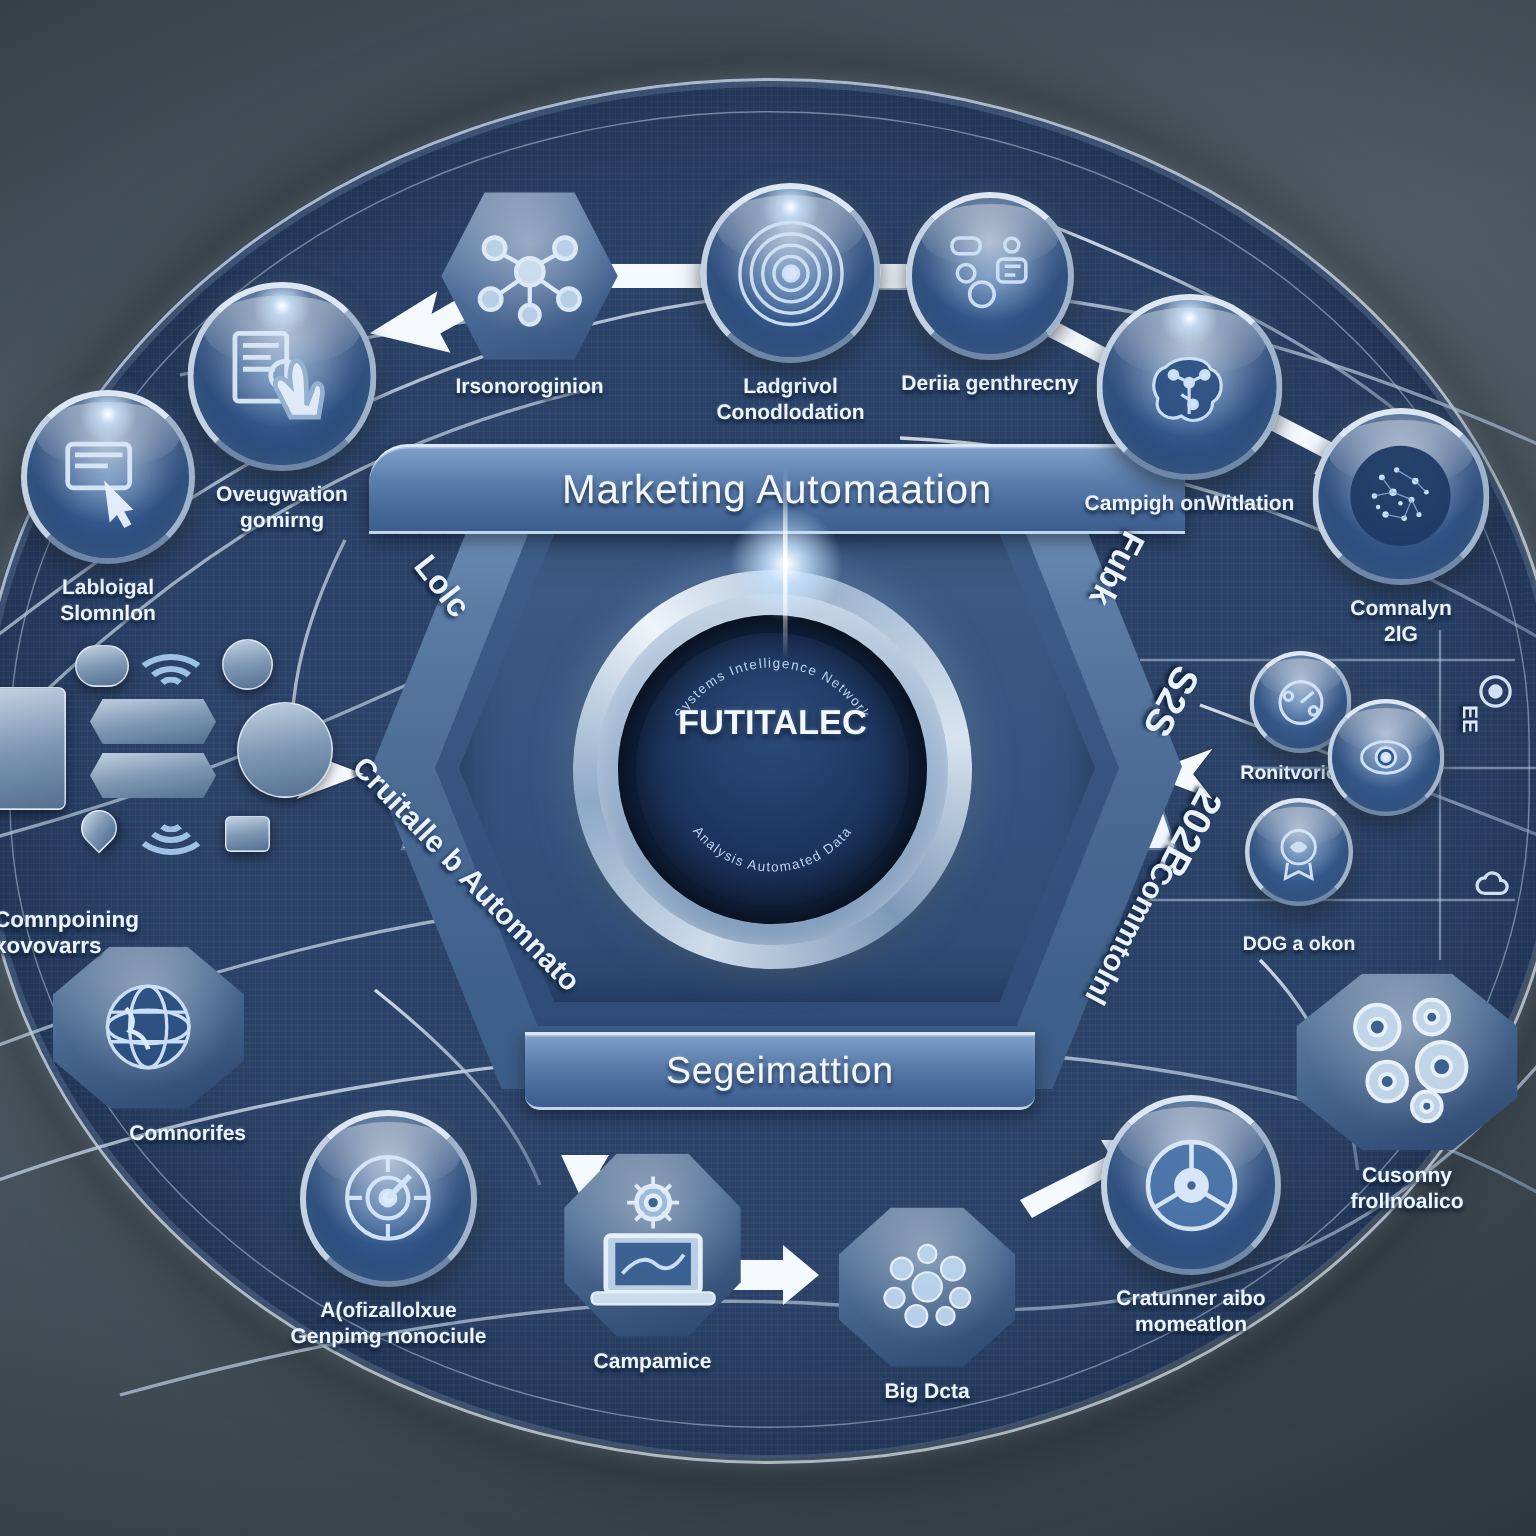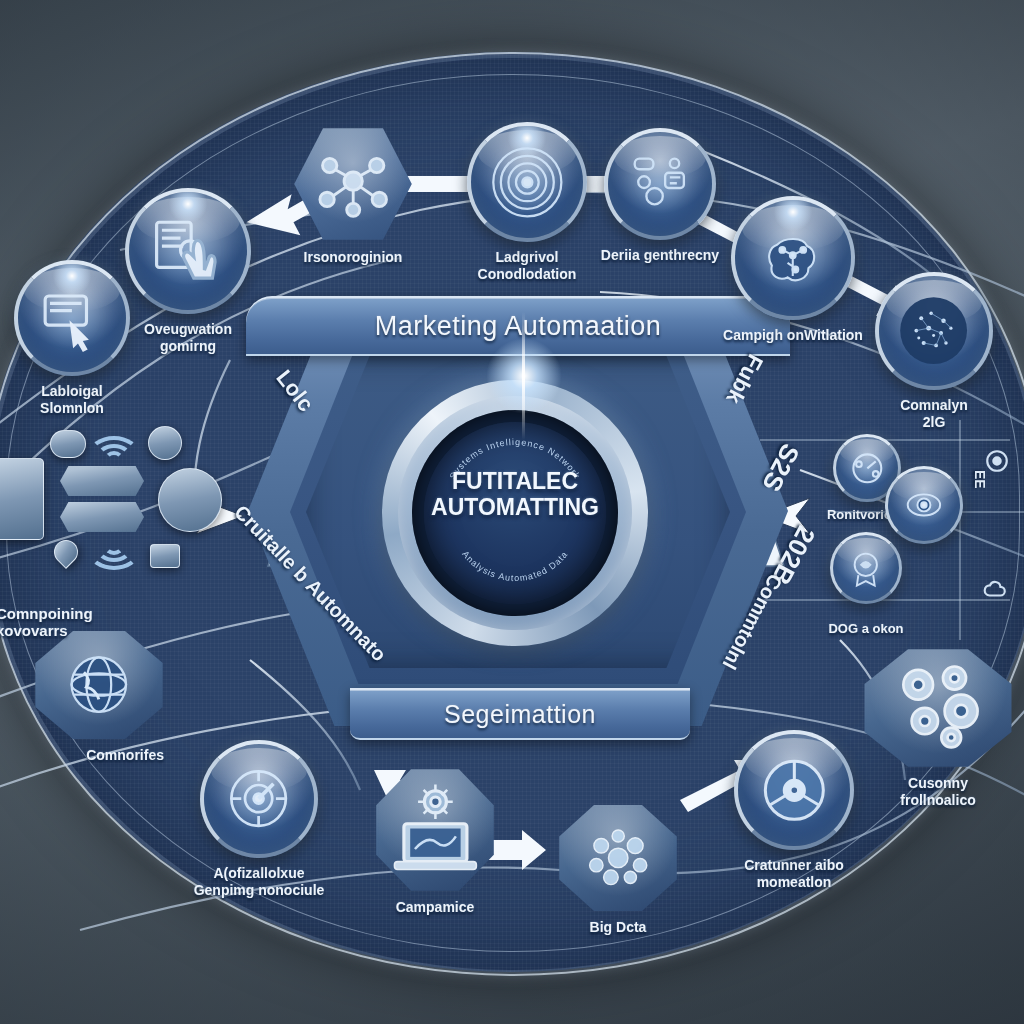--- a/index.html
+++ b/index.html
@@ -269,21 +269,20 @@
   <svg class="arc-text" viewBox="0 0 166 166">
     <defs>
       <path id="arcT" d="M13,83 A70,70 0 0 1 153,83"></path>
       <path id="arcB" d="M17,83 A66,66 0 0 0 149,83"></path>
     </defs>
     <text><textPath href="#arcT" startOffset="50%" text-anchor="middle">Systems Intelligence Network</textPath></text>
     <text><textPath href="#arcB" startOffset="50%" text-anchor="middle">Analysis Automated Data</textPath></text>
   </svg>
   <div class="core-label">
     <div>FUTITALEC</div>
-    <div>AUTOMATTING</div>
   </div>
   <div class="flare"></div>
 
   <div class="node" style="left:12px;top:260px;width:120px;">
     <div class="circ" style="width:108px;height:108px;">
       <div class="spark"></div>
       <div class="glyph">
           <svg viewBox="0 0 64 64" fill="none" stroke="#dbe9f9" stroke-width="2.6">
         <rect x="10" y="14" width="34" height="24" rx="3"></rect>
             <path d="M14 20h26M14 26h18"></path>

